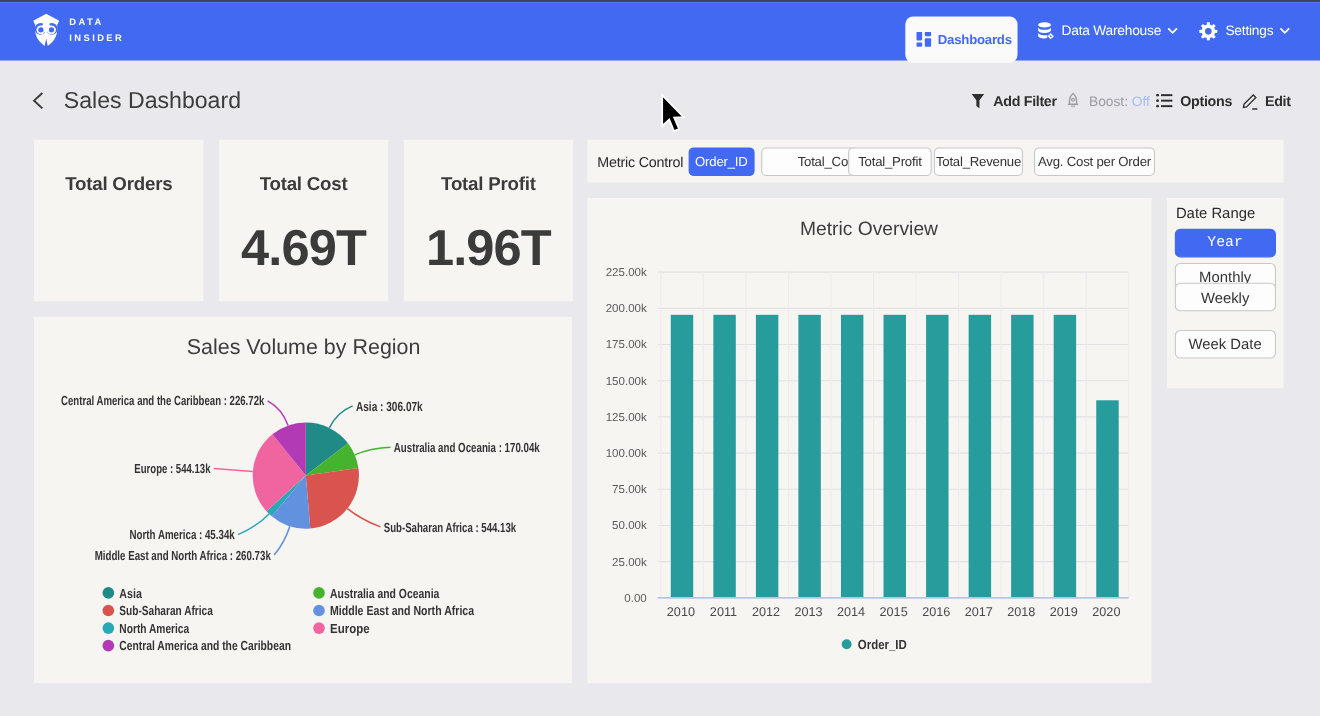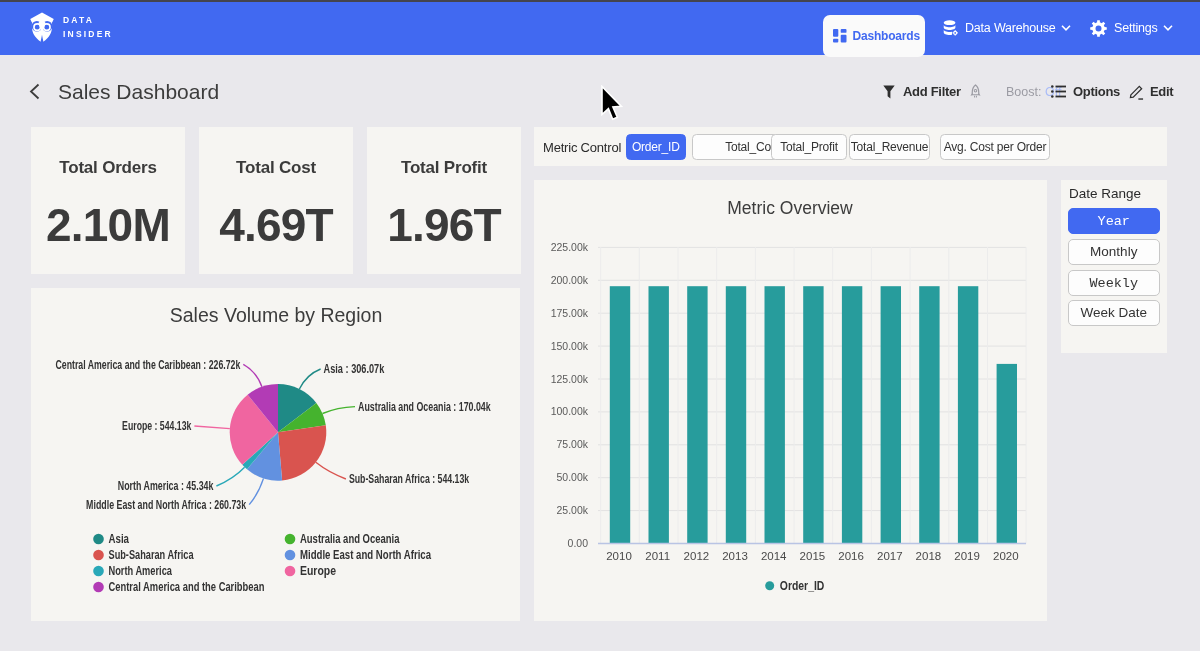--- a/index.html
+++ b/index.html
@@ -92,21 +92,21 @@
     </svg>
   <span style="margin-left:8px;">Add Filter</span>
 </div>
 <div class="abs tbitem" style="left:969px; color:#9b9ba3; font-weight:normal; letter-spacing:0; font-size:12.5px;">
   <svg width="13" height="15" viewBox="0 0 14 16">
     <path d="M7 1 C9.5 3 10.5 6 10.5 9 L10.5 11.5 L3.5 11.5 L3.5 9 C3.5 6 4.5 3 7 1 Z" fill="none" stroke="#9b9ba3" stroke-width="1.3"></path>
     <circle cx="7" cy="7.2" r="1.4" fill="none" stroke="#9b9ba3" stroke-width="1.1"></circle>
     <path d="M3.5 9.5 L1.5 12.5 L3.5 12 Z M10.5 9.5 L12.5 12.5 L10.5 12 Z" fill="#9b9ba3"></path>
     <path d="M6 12.5 L6 14.5 M8 12.5 L8 14.5" stroke="#9b9ba3" stroke-width="1.1"></path>
   </svg>
-  <span style="margin-left:24px;">Boost:&nbsp;</span>
+  <span style="margin-left:8px;">Boost:&nbsp;</span>
     <span style="color:#a9bcf8; margin-left:0;">Off</span>
 </div>
 <div class="abs tbitem" style="left:1051px;">
   <svg width="15" height="13" viewBox="0 0 15 13">
     <circle cx="1.3" cy="1.5" r="1.3" fill="#2f2f2f"></circle>
       <rect x="4.5" y="0.6" width="10.5" height="1.8" fill="#2f2f2f"></rect>
     <circle cx="1.3" cy="6.5" r="1.3" fill="#2f2f2f"></circle>
       <rect x="4.5" y="5.6" width="10.5" height="1.8" fill="#2f2f2f"></rect>
     <circle cx="1.3" cy="11.5" r="1.3" fill="#2f2f2f"></circle>
       <rect x="4.5" y="10.6" width="10.5" height="1.8" fill="#2f2f2f"></rect>
@@ -115,21 +115,20 @@
 </div>
 <div class="abs tbitem" style="left:1129px;">
   <svg width="15" height="16" viewBox="0 0 16 17">
     <path d="M2 11.5 L11 2.5 L13.5 5 L4.5 14 L1.5 14.5 Z" fill="none" stroke="#2f2f2f" stroke-width="1.3"></path>
     <path d="M10 16 L15 16" stroke="#2f2f2f" stroke-width="1.5"></path>
   </svg>
   <span style="margin-left:6px;">Edit</span>
 </div>
 <div class="card kpi" style="left:31px;">
     <div class="t">Total Orders</div>
-    <div class="v">2.10M</div>
   </div>
 <div class="card kpi" style="left:199px;">
     <div class="t">Total Cost</div>
     <div class="v">4.69T</div>
   </div>
 <div class="card kpi" style="left:367px;">
     <div class="t">Total Profit</div>
     <div class="v">1.96T</div>
   </div>
 <div class="card" id="mcbar">
@@ -234,18 +233,18 @@
 <rect x="462.6" y="183.9" width="20.4" height="179.6" fill="#279c9c"></rect>
 <text x="471.8" y="380.0" text-anchor="middle" font-size="11.5" fill="#4a4a4a">2020</text>
 <line x1="64" y1="363.5" x2="492" y2="363.5" stroke="#b9c4e4" stroke-width="1.5"></line>
 <circle cx="235.7" cy="405.7" r="4.5" fill="#279c9c"></circle>
 <text x="245.8" y="410" font-size="12" font-weight="bold" fill="#333" textLength="44.6" lengthAdjust="spacingAndGlyphs">Order_ID</text>
 </svg></div>
 <div class="card" id="daterange">
 <div class="lbl">Date Range</div>
 <div class="dbtn sel" style="top:28px;font-family:Liberation Mono, monospace;">Year</div>
 <div class="dbtn" style="top:58.5px;">Monthly</div>
-<div class="dbtn" style="top:90px;font-family:Liberation Mono, monospace;">Weekly</div>
+<div class="dbtn" style="top:77px;">Weekly</div>
 <div class="dbtn" style="top:119.5px;">Week Date</div>
 </div>
 <svg class="abs" style="left:598px; top:85px;" width="26" height="37" viewBox="0 0 26 37">
   <path d="M4 1.5 L4 29.5 L10.4 23.6 L14.7 34.2 L19.3 32.3 L14.9 21.9 L23.4 21.4 Z" fill="#000" stroke="#fff" stroke-width="1.6"></path>
 </svg>
 
 </body></html>

